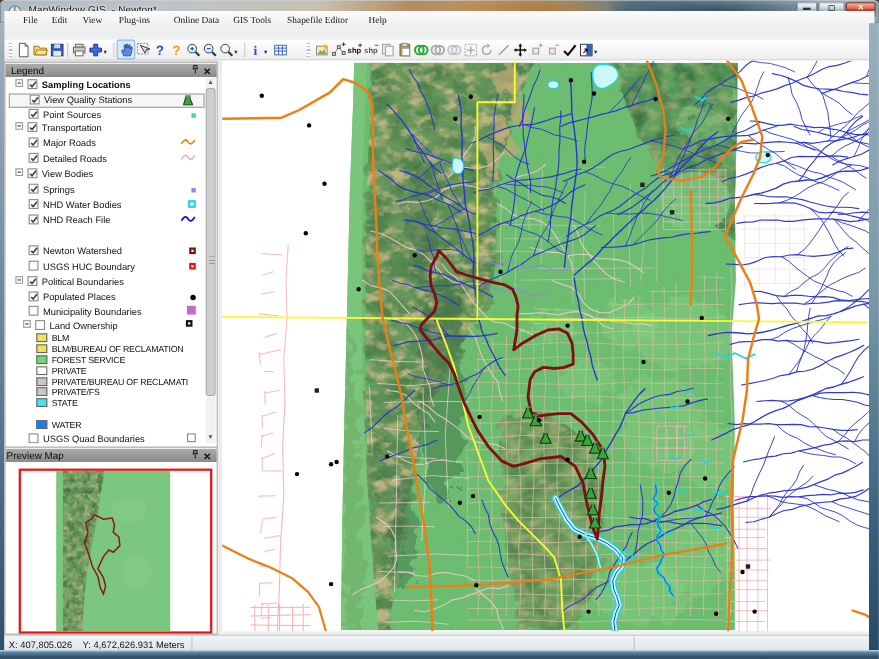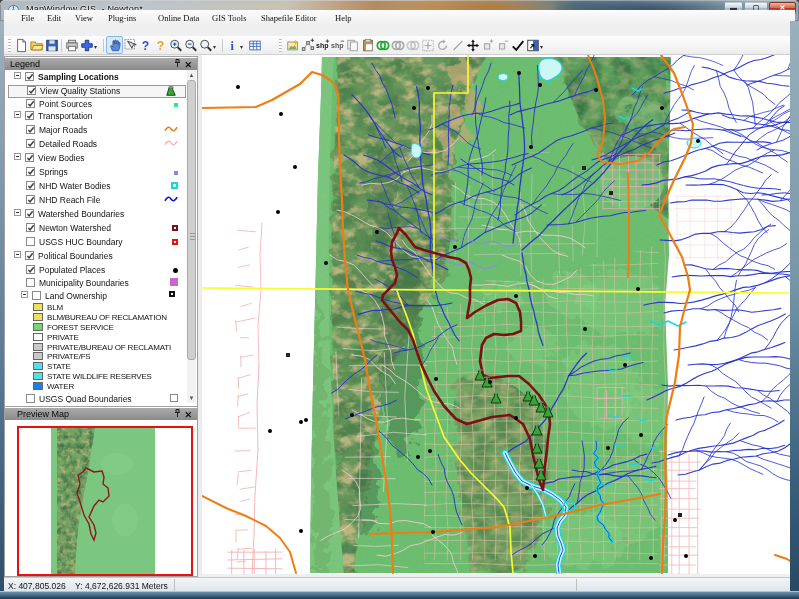--- a/index.html
+++ b/index.html
@@ -41,21 +41,21 @@
 .gl { color:#111; font-size:8.5px;}
 .il { color:#111; font-size:8.5px;}
 .il2 { color:#111; font-size:8px; letter-spacing:-0.2px;}
 .licon { position:absolute; right:8px; }
 .sw { display:inline-block; width:10px; height:8px; border:1px solid #666; margin-right:4px; flex:none; }
 #lscroll { position:absolute; right:1px; top:13px; width:9px; height:333px; background:#f2f2f2; }
 #lthumb { position:absolute; left:0px; top:10px; width:9px; height:280px; background:#cfcfcf; border:1px solid #aaa; border-radius:3px; }
 #lsgrip { position:absolute; left:2px; top:152px; width:5px; height:7px; background:repeating-linear-gradient(180deg,#999 0 1px,#cfcfcf 1px 3px); }
 .sarr { position:absolute; right:1px; width:9px; height:9px; font-size:6px; color:#555; text-align:center; line-height:9px; }
 #preview { position:absolute; left:4px; top:406px; width:194px; height:171px; background:#fff; border:1px solid #a0a0a0; }
-#phead { position:absolute; left:0; top:1px; width:192px; height:12px; background:linear-gradient(#ababab,#8a8a8a); color:#0a0a0a; font-size:9px; padding-left:12px; line-height:12px; }
+#phead { position:absolute; left:0; top:1px; width:192px; height:12px; background:linear-gradient(#ababab,#8a8a8a); color:#0a0a0a; font-size:9px; padding-left:1px; line-height:12px; }
 #pbox { position:absolute; left:12px; top:19px; width:176px; height:150px; border:2px solid #e81010; }
 #pthumb { position:absolute; left:32px; top:0px; }
 #splitter { position:absolute; left:198px; top:55px; width:4px; height:522px; background:#ececec; }
 #map { position:absolute; left:202px; top:55px; width:588px; height:519px; background:#fff; overflow:hidden; }
 #status { position:absolute; left:4px; top:577px; width:786px; height:14px; background:linear-gradient(#f2f5f8,#dfe6ec); border-top:1px solid #c8c8c8; font-size:8.5px; color:#111; }
 #status .txt { position:absolute; left:4px; top:3px; }
 .sdiv { position:absolute; top:1px; width:1px; height:12px; background:#c0c0c0; }
 </style></head><body>
 <div id="win">
 <div id="title">
@@ -267,28 +267,20 @@
 <div class="lrow" style="top:125px">
           <span style="margin-left:18px"></span>
           <span class="cb"><svg width="8" height="8" viewBox="0 0 9 9">
               <path d="M1.5,4.5 L3.5,6.5 L7.5,1.5" stroke="#444" stroke-width="1.7" fill="none"></path>
             </svg></span>
           <span class="il">NHD Reach File</span>
           <span class="licon"><svg width="14" height="8" viewBox="0 0 16 8">
               <path d="M1,6 C4,1 6,1 8,4 C10,7 12,7 15,2" stroke="#1111dd" stroke-width="1.9" fill="none"></path>
             </svg></span>
         </div>
-<div class="lrow" style="top:139px">
-          <span style="margin-left:6px"></span>
-          <span class="exp"></span>
-          <span class="cb"><svg width="8" height="8" viewBox="0 0 9 9">
-              <path d="M1.5,4.5 L3.5,6.5 L7.5,1.5" stroke="#444" stroke-width="1.7" fill="none"></path>
-            </svg></span>
-          <span class="gl">Watershed Boundaries</span>
-        </div>
 <div class="lrow" style="top:153px">
           <span style="margin-left:18px"></span>
           <span class="cb"><svg width="8" height="8" viewBox="0 0 9 9">
               <path d="M1.5,4.5 L3.5,6.5 L7.5,1.5" stroke="#444" stroke-width="1.7" fill="none"></path>
             </svg></span>
           <span class="il">Newton Watershed</span>
           <span class="licon"><span style="display:inline-block;width:6px;height:6px;border:2.5px solid #7d1010"></span></span>
         </div>
 <div class="lrow" style="top:167px">
           <span style="margin-left:18px"></span>
@@ -354,25 +346,20 @@
         </div>
 <div class="lrow" style="top:282px">
           <span style="margin-left:25px"></span>
           <span class="sw" style="background:#c8c8c8"></span>
           <span class="il2">PRIVATE/FS</span>
         </div>
 <div class="lrow" style="top:292px">
           <span style="margin-left:25px"></span>
           <span class="sw" style="background:#50e0f0"></span>
           <span class="il2">STATE</span>
-        </div>
-<div class="lrow" style="top:302px">
-          <span style="margin-left:25px"></span>
-          <span class="sw" style="background:#50e0f0"></span>
-          <span class="il2">STATE WILDLIFE RESERVES</span>
         </div>
 <div class="lrow" style="top:312px">
           <span style="margin-left:25px"></span>
           <span class="sw" style="background:#1880e8"></span>
           <span class="il2">WATER</span>
         </div>
 <div class="lrow" style="top:324px">
           <span style="margin-left:18px"></span>
           <span class="cb"></span>
           <span class="il">USGS Quad Boundaries</span>

